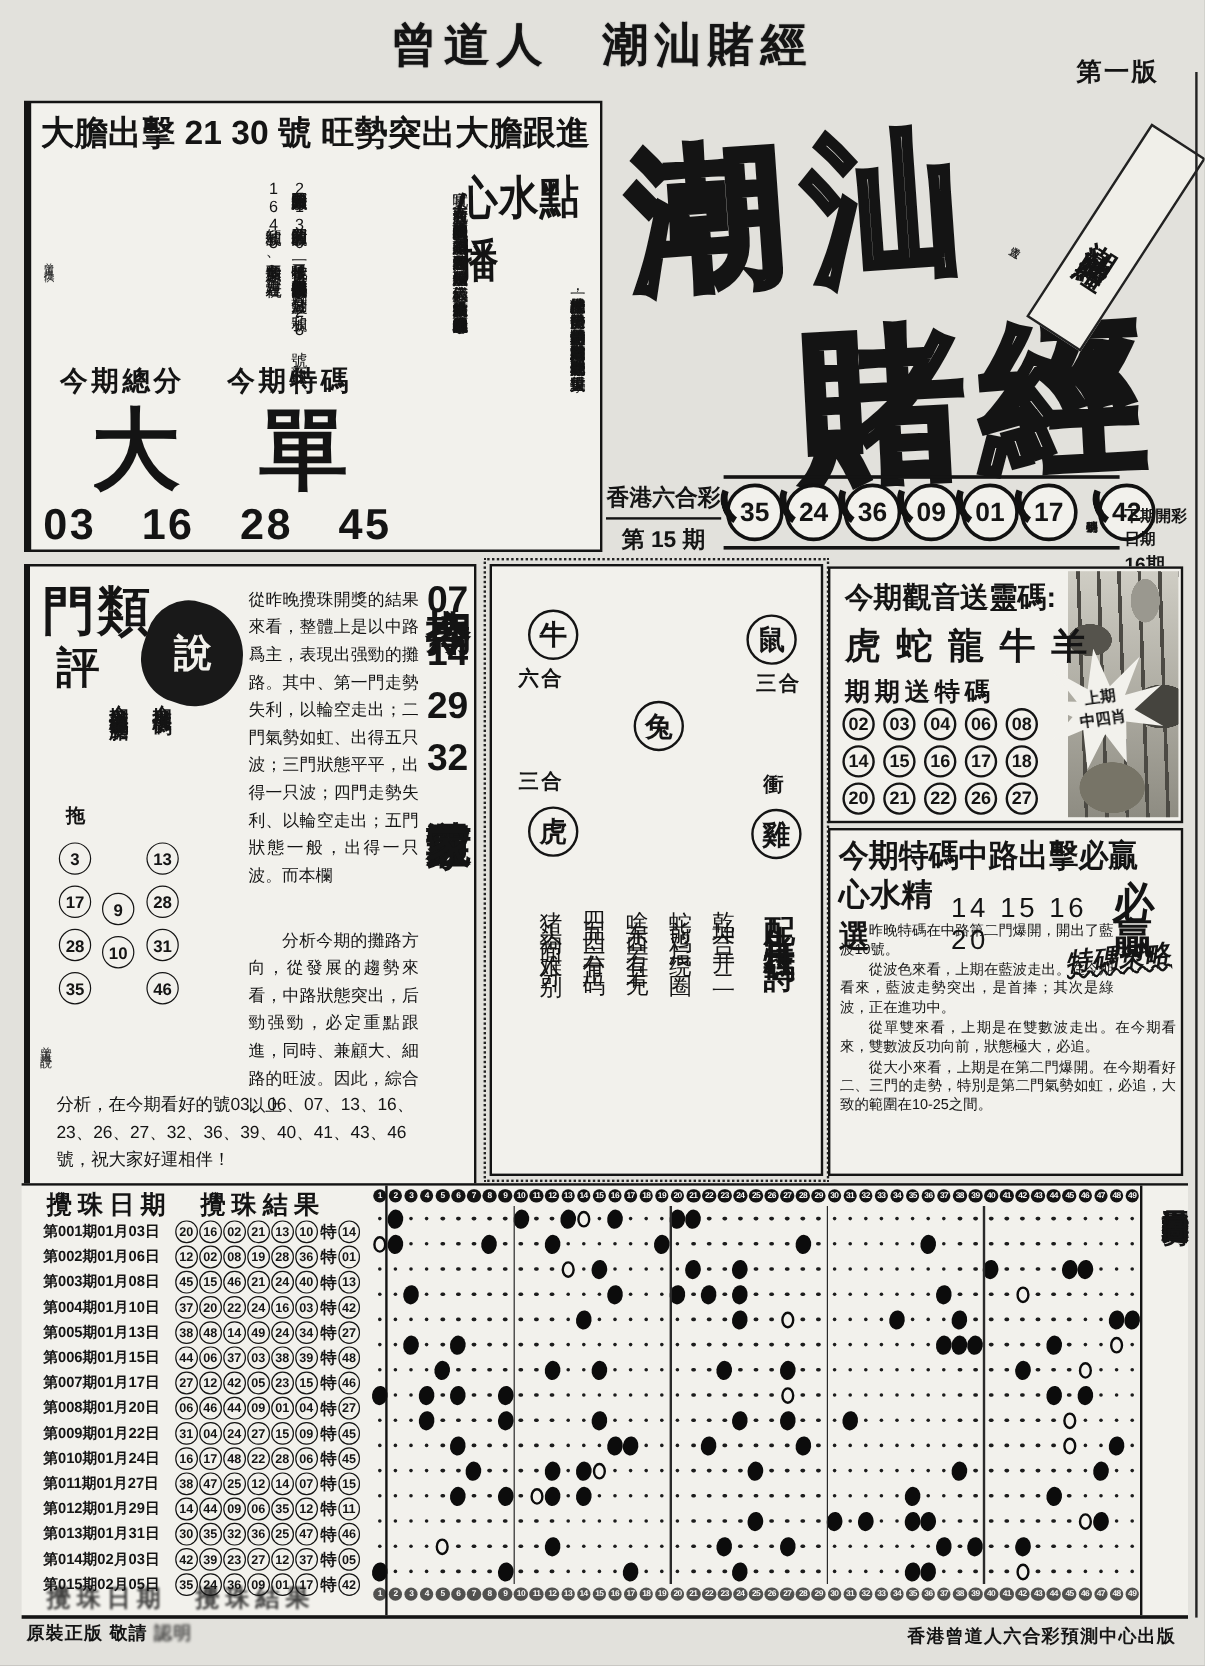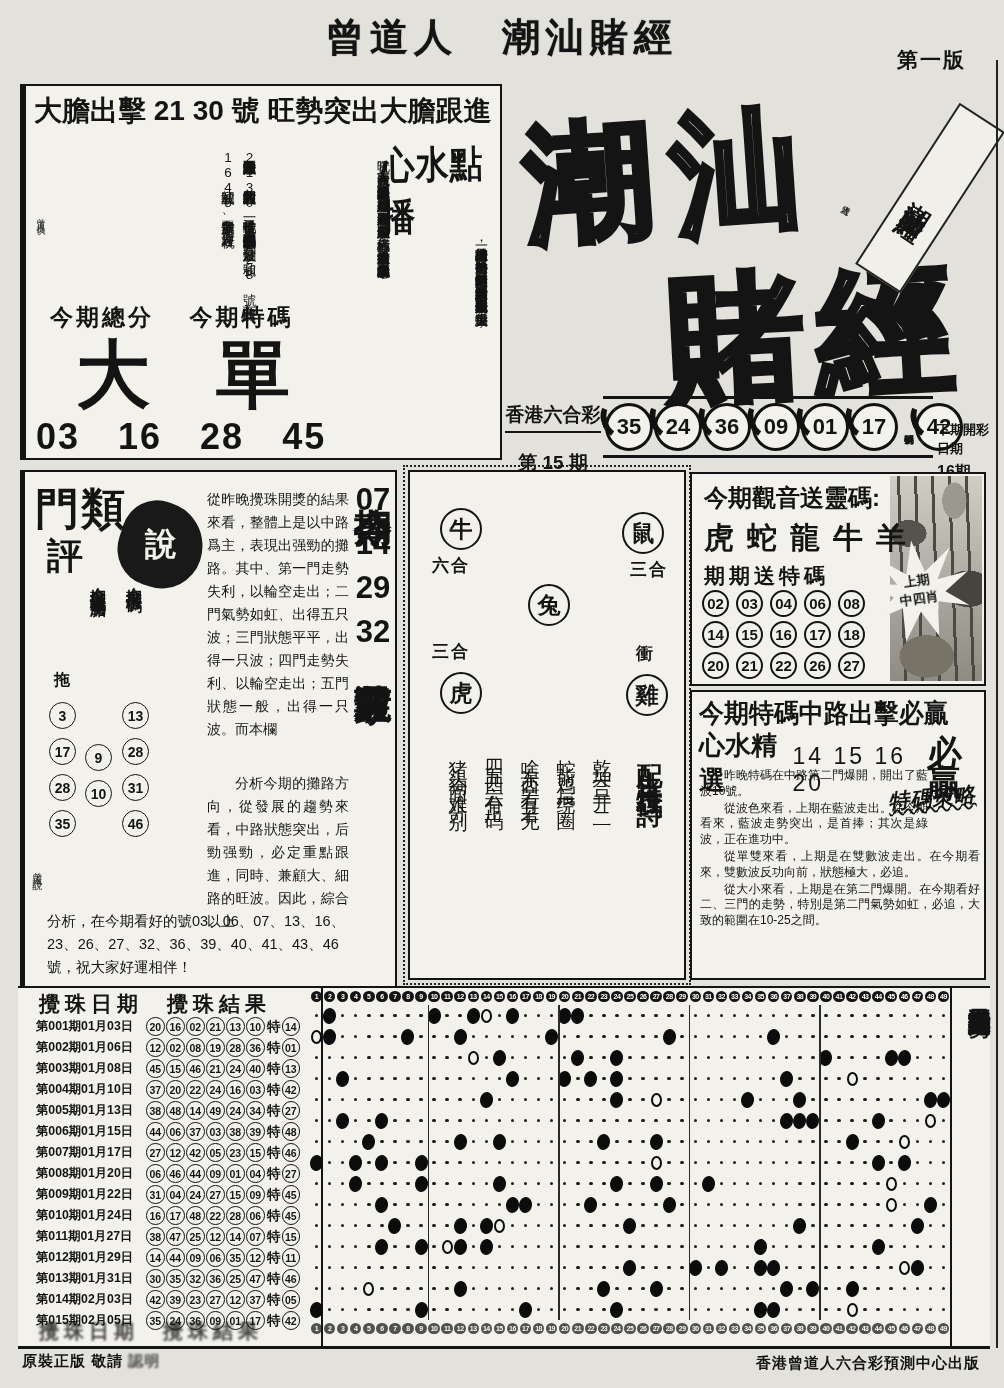--- a/index.html
+++ b/index.html
@@ -29,21 +29,21 @@
   
   .logo-svg{position:absolute;left:500px;top:70px;}
   .stamp{position:absolute;left:903px;top:102px;width:50px;height:188px;border:2.5px solid #222;
          transform:rotate(33deg);display:flex;align-items:center;justify-content:center;background:#f0efe9;}
   .stamp span{font-size:26px;font-weight:700;letter-spacing:5px;}
   .stamp-side{position:absolute;left:845px;top:200px;font-size:9px;color:#222;transform:rotate(30deg);}
   
   .strip{position:absolute;left:505px;top:396px;width:488px;height:66px;}
   .strip-issue{position:absolute;left:0;top:6px;width:96px;text-align:center;}
   .strip-issue .l1{font-size:19px;font-weight:800;border-bottom:2px solid #141414;padding-bottom:3px;}
-  .strip-issue .l2{font-size:19px;font-weight:800;padding-top:17px;}
+  .strip-issue .l2{font-size:19px;font-weight:800;padding-top:4px;}
   .balls{position:absolute;left:98px;top:0;width:330px;height:62px;border-top:3px solid #141414;
          border-bottom:3px solid #141414;display:flex;align-items:center;gap:1px;padding:0 2px;box-sizing:border-box;}
   .ball{position:relative;width:42px;height:42px;border:3.5px solid #111;border-radius:50%;background:#f2f1ec;
         display:flex;align-items:center;justify-content:center;font-size:22px;font-weight:800;flex:none;}
   .ball::before{content:"";position:absolute;left:-7px;top:-6px;width:18px;height:28px;border:5px solid transparent;
         border-left:6px solid #111;border-radius:50%;transform:rotate(-18deg);}
   .sp-label{flex:none;width:15px;font-size:9.5px;font-weight:700;line-height:10px;}
   .strip-next{position:absolute;left:432px;top:24px;width:58px;font-size:13px;font-weight:800;line-height:19px;}
   .strip-next .n2{font-size:16px;margin-top:4px;}
   

